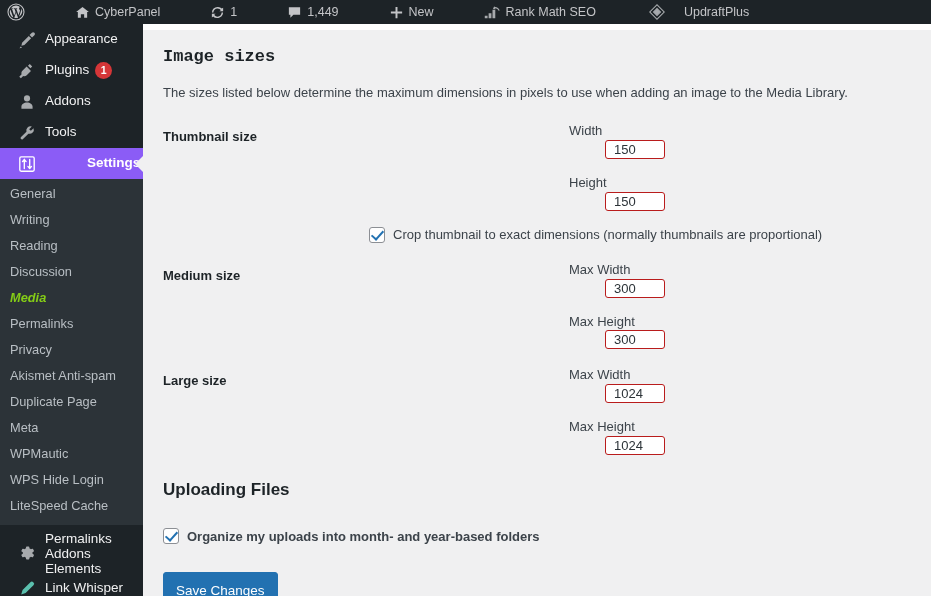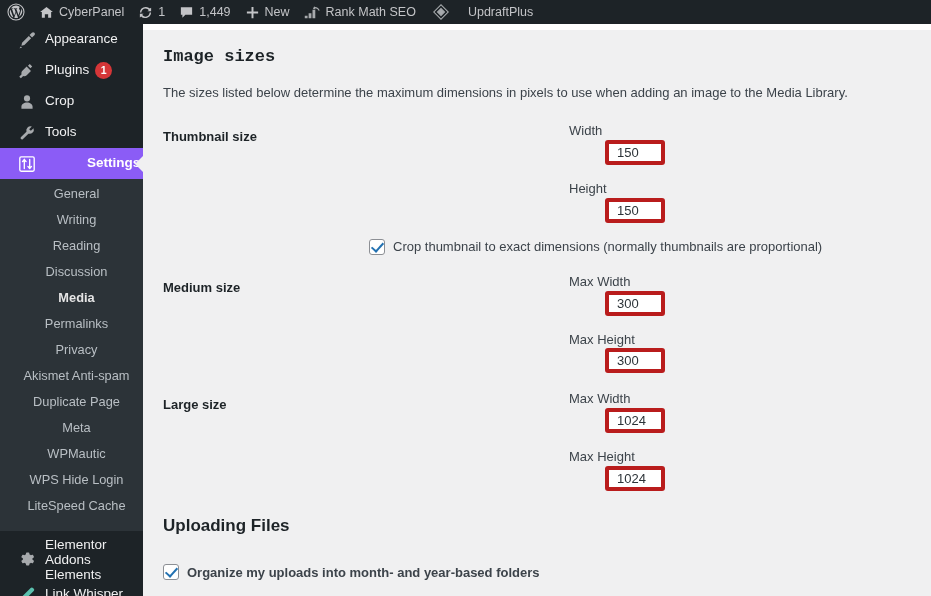--- a/index.html
+++ b/index.html
@@ -14,20 +14,21 @@
 
   
   #adminbar {
     position: absolute; top: 0; left: 0;
     width: 931px; height: 24px;
     background: #1d2327;
     display: flex; align-items: center;
     color: #c3c4c7;
     font-size: 12.5px;
     z-index: 30;
+    gap: 36px;
   }
   .ab-item {
     display: flex; align-items: center;
     height: 24px;
     padding: 0 7px;
     gap: 5px;
     color: #c3c4c7;
     white-space: nowrap;
     cursor: pointer;
   }
@@ -70,33 +71,32 @@
   .menu-top.current .arrow {
     position: absolute; right: 0; top: 50%;
     transform: translateY(-50%);
     width: 0; height: 0;
     border-top: 8px solid transparent;
     border-bottom: 8px solid transparent;
     border-right: 8px solid #f0f0f1;
   }
   .menu-sub {
     background: #2c3338;
-    padding: 2px 0 12px 0;
-    text-align: center;
+    padding: 2px 0 6px 0;
   }
   .sub-item {
     display: block;
     padding: 5px 0 5px 10px;
     font-size: 12.8px;
     color: #b9bfc4;
     line-height: 16px;
     cursor: pointer;
     white-space: nowrap;
   }
-  .sub-item.current { color: #e5e5e5; font-weight: 700; }
+  .sub-item.current { color: #84cc16; font-weight: 700; font-style: italic; }
   .menu-sep {
     height: 8px;
     background: #1d2327;
   }
   .badge {
     display: inline-flex; align-items: center; justify-content: center;
     min-width: 17px; height: 17px;
     padding: 0 4px;
     margin-left: 6px;
     background: #d63638;
@@ -168,23 +168,23 @@
     margin-bottom: 16px;
     flex-direction: column;
   }
   .fieldrow:last-child { margin-bottom: 0; }
   .flabel {
     width: 132px;
     font-size: 13px;
     color: #3c434a;
   }
   input.num {
-    width: 60px; height: 25px;
+    width: 60px; height: 19px;
     padding: 0 8px;
-    border: 4px solid #b91c1c;
+    border: 1px solid #b91c1c;
     border-radius: 3px;
     background: #fff;
     color: #2c3338;
     font-family: "Liberation Sans", sans-serif;
     font-size: 13px;
     line-height: 25px;
     box-shadow: 0 0 0 transparent;
   }
   .checkrow {
     display: flex; align-items: center;
@@ -327,21 +327,21 @@
     <span class="badge">1</span>
   </div>
 
   <div class="menu-top">
     <span class="mt-icon">
       <svg width="18" height="18" viewBox="0 0 20 20" fill="currentColor">
         <circle cx="10" cy="6" r="3.4"></circle>
         <path d="M10 10.6c-3.4 0-6.2 2-6.2 4.5v2.3h12.4v-2.3c0-2.5-2.8-4.5-6.2-4.5z"></path>
       </svg>
     </span>
-    <span class="mt-label">Crop</span>
+    <span class="mt-label">Addons</span>
   </div>
 
   <div class="menu-top">
     <span class="mt-icon">
       <svg width="18" height="18" viewBox="0 0 20 20" fill="currentColor">
         <path d="M17.3 4.6l-3 3-1.9-1.9 3-3a4.7 4.7 0 00-6 5.8L3.1 14.8a1.6 1.6 0 002.2 2.2l6.3-6.3a4.7 4.7 0 005.7-6.1z"></path>
       </svg>
     </span>
     <span class="mt-label">Tools</span>
   </div>
@@ -375,21 +375,21 @@
 
   <div class="menu-sep"></div>
 
   <div class="menu-top twoline">
     <span class="mt-icon">
       <svg width="18" height="18" viewBox="0 0 20 20" fill="currentColor">
         <path d="M10 6.4a3.6 3.6 0 100 7.2 3.6 3.6 0 000-7.2zm0 5.6a2 2 0 110-4 2 2 0 010 4z"></path>
         <path d="M17.4 11.6l-1.3-.7a6.5 6.5 0 000-1.8l1.3-.7a.8.8 0 00.3-1l-1-1.8a.8.8 0 00-1-.3l-1.3.6a6.4 6.4 0 00-1.6-.9l-.2-1.4a.8.8 0 00-.8-.7H9.7a.8.8 0 00-.8.7l-.2 1.4a6.4 6.4 0 00-1.6.9L5.8 5.3a.8.8 0 00-1 .3l-1 1.8a.8.8 0 00.3 1l1.3.7a6.5 6.5 0 000 1.8l-1.3.7a.8.8 0 00-.3 1l1 1.8c.2.4.6.5 1 .3l1.3-.6c.5.4 1 .7 1.6.9l.2 1.4c0 .4.4.7.8.7h2.1c.4 0 .8-.3.8-.7l.2-1.4c.6-.2 1.1-.5 1.6-.9l1.3.6c.4.2.8 0 1-.3l1-1.8a.8.8 0 00-.3-1z"></path>
       </svg>
     </span>
-    <span class="mt-label">Elementor Addons Elements</span>
+    <span class="mt-label">Permalinks Addons Elements</span>
   </div>
 
   <div class="menu-top">
     <span class="mt-icon">
       <svg width="17" height="17" viewBox="0 0 20 20" fill="#5bc0ae">
         <path d="M16.8 2.6a2.4 2.4 0 00-3.4 0L4.2 11.8 2.6 17l5.2-1.6 9.2-9.2a2.4 2.4 0 00-.2-3.6z"></path>
       </svg>
     </span>
     <span class="mt-label">Link Whisper</span>
   </div>

